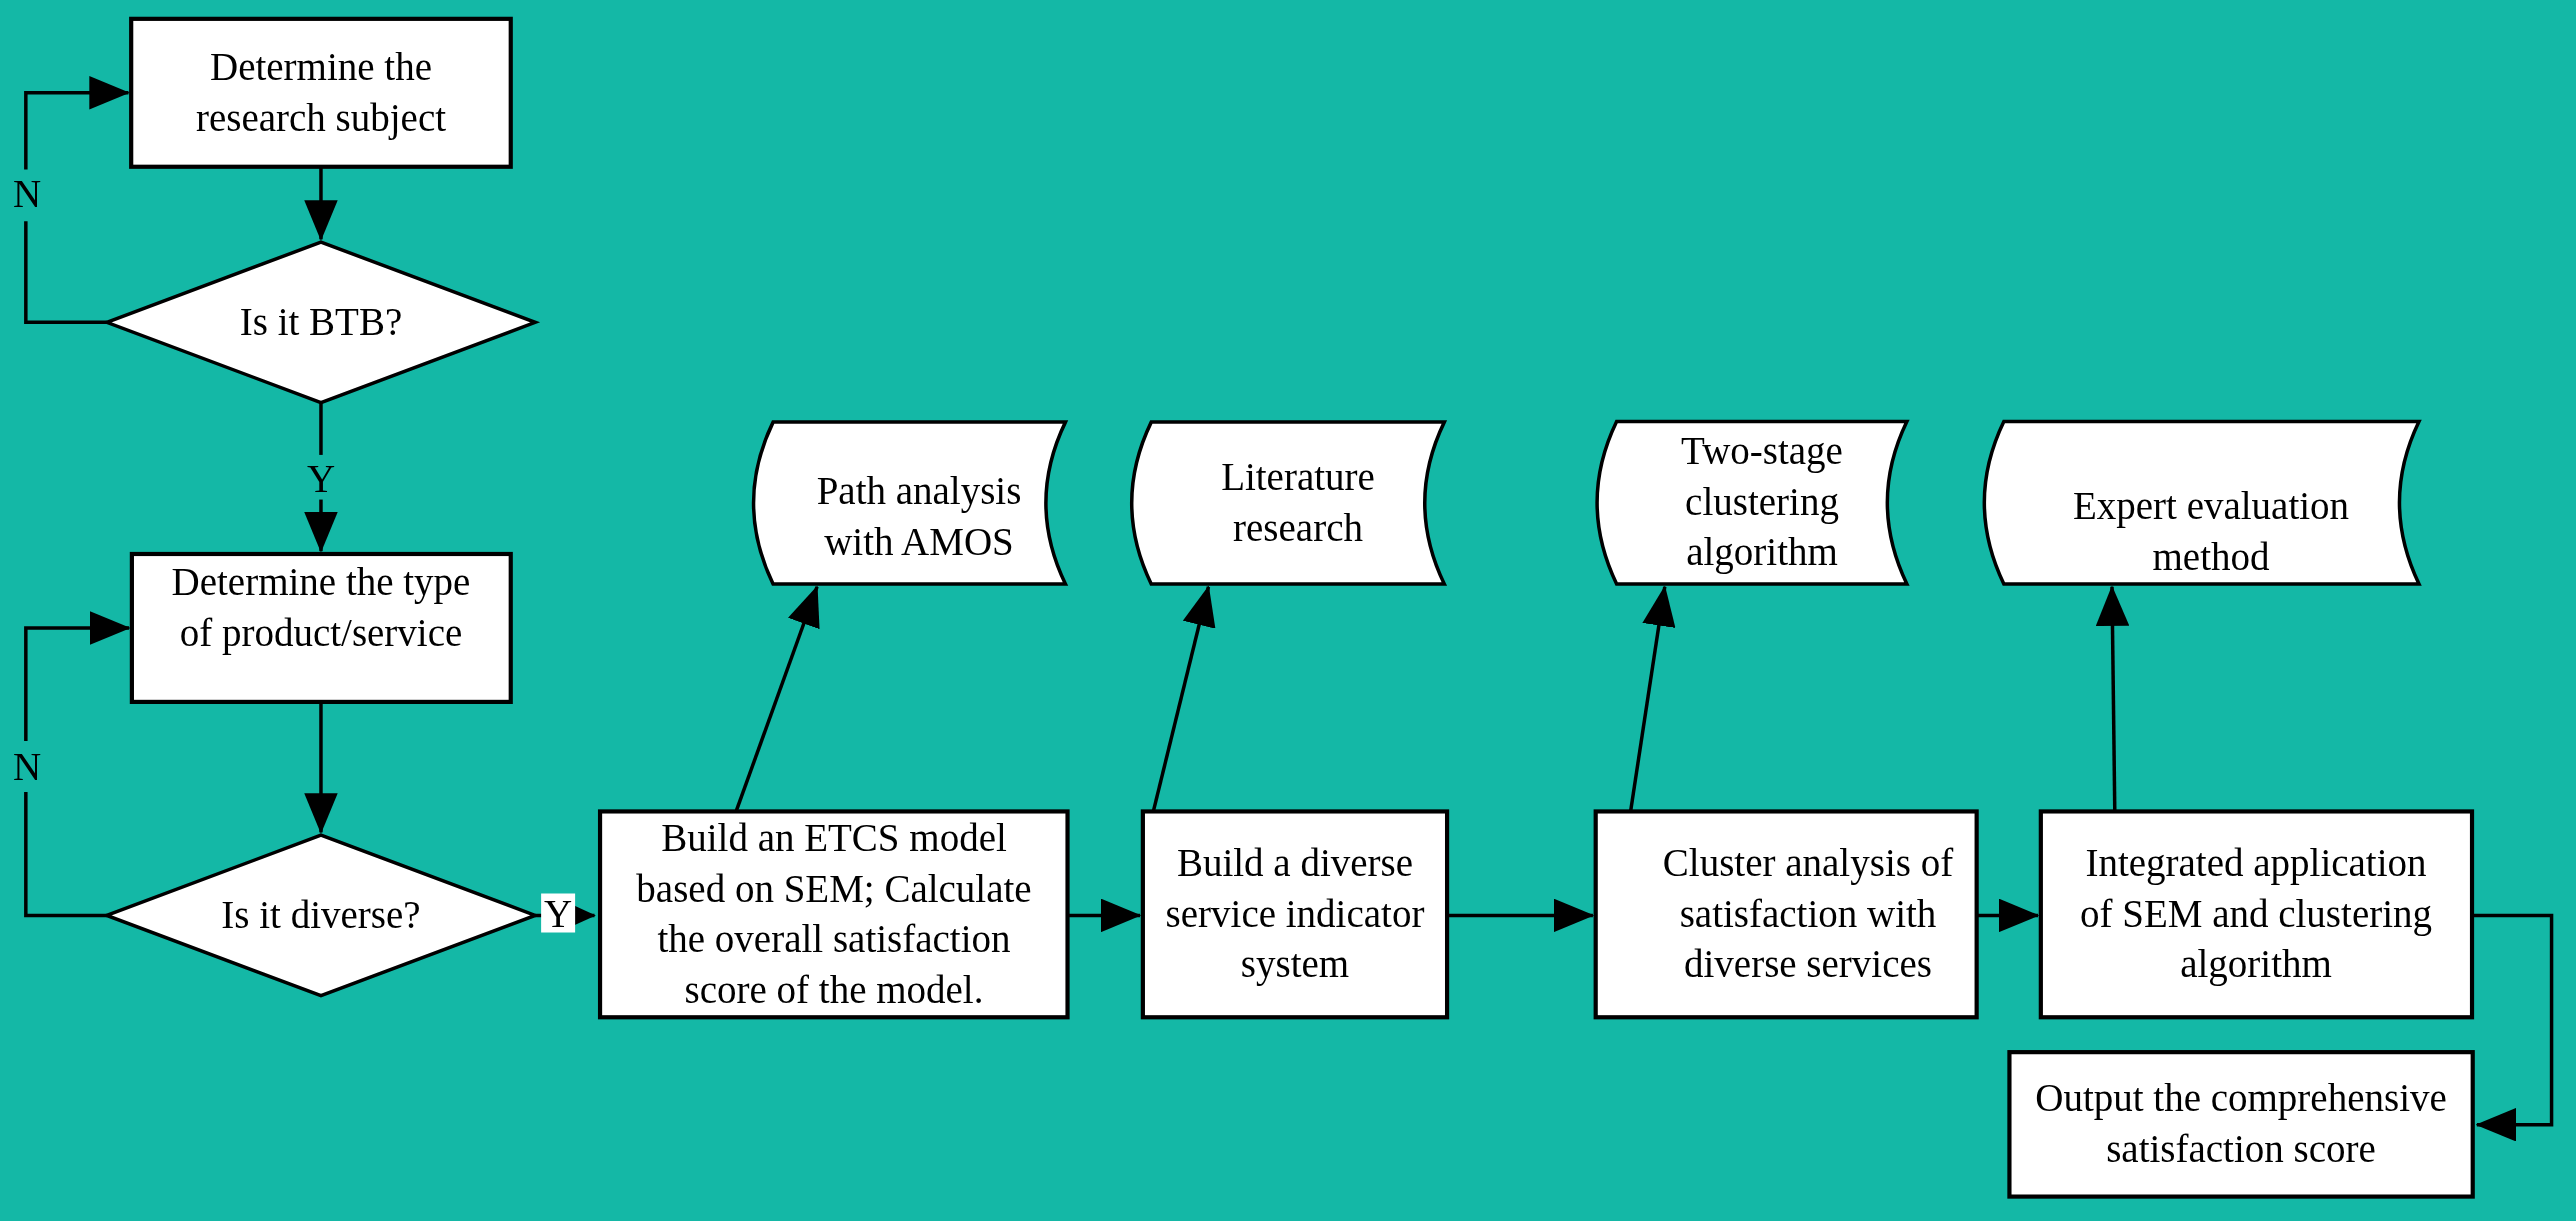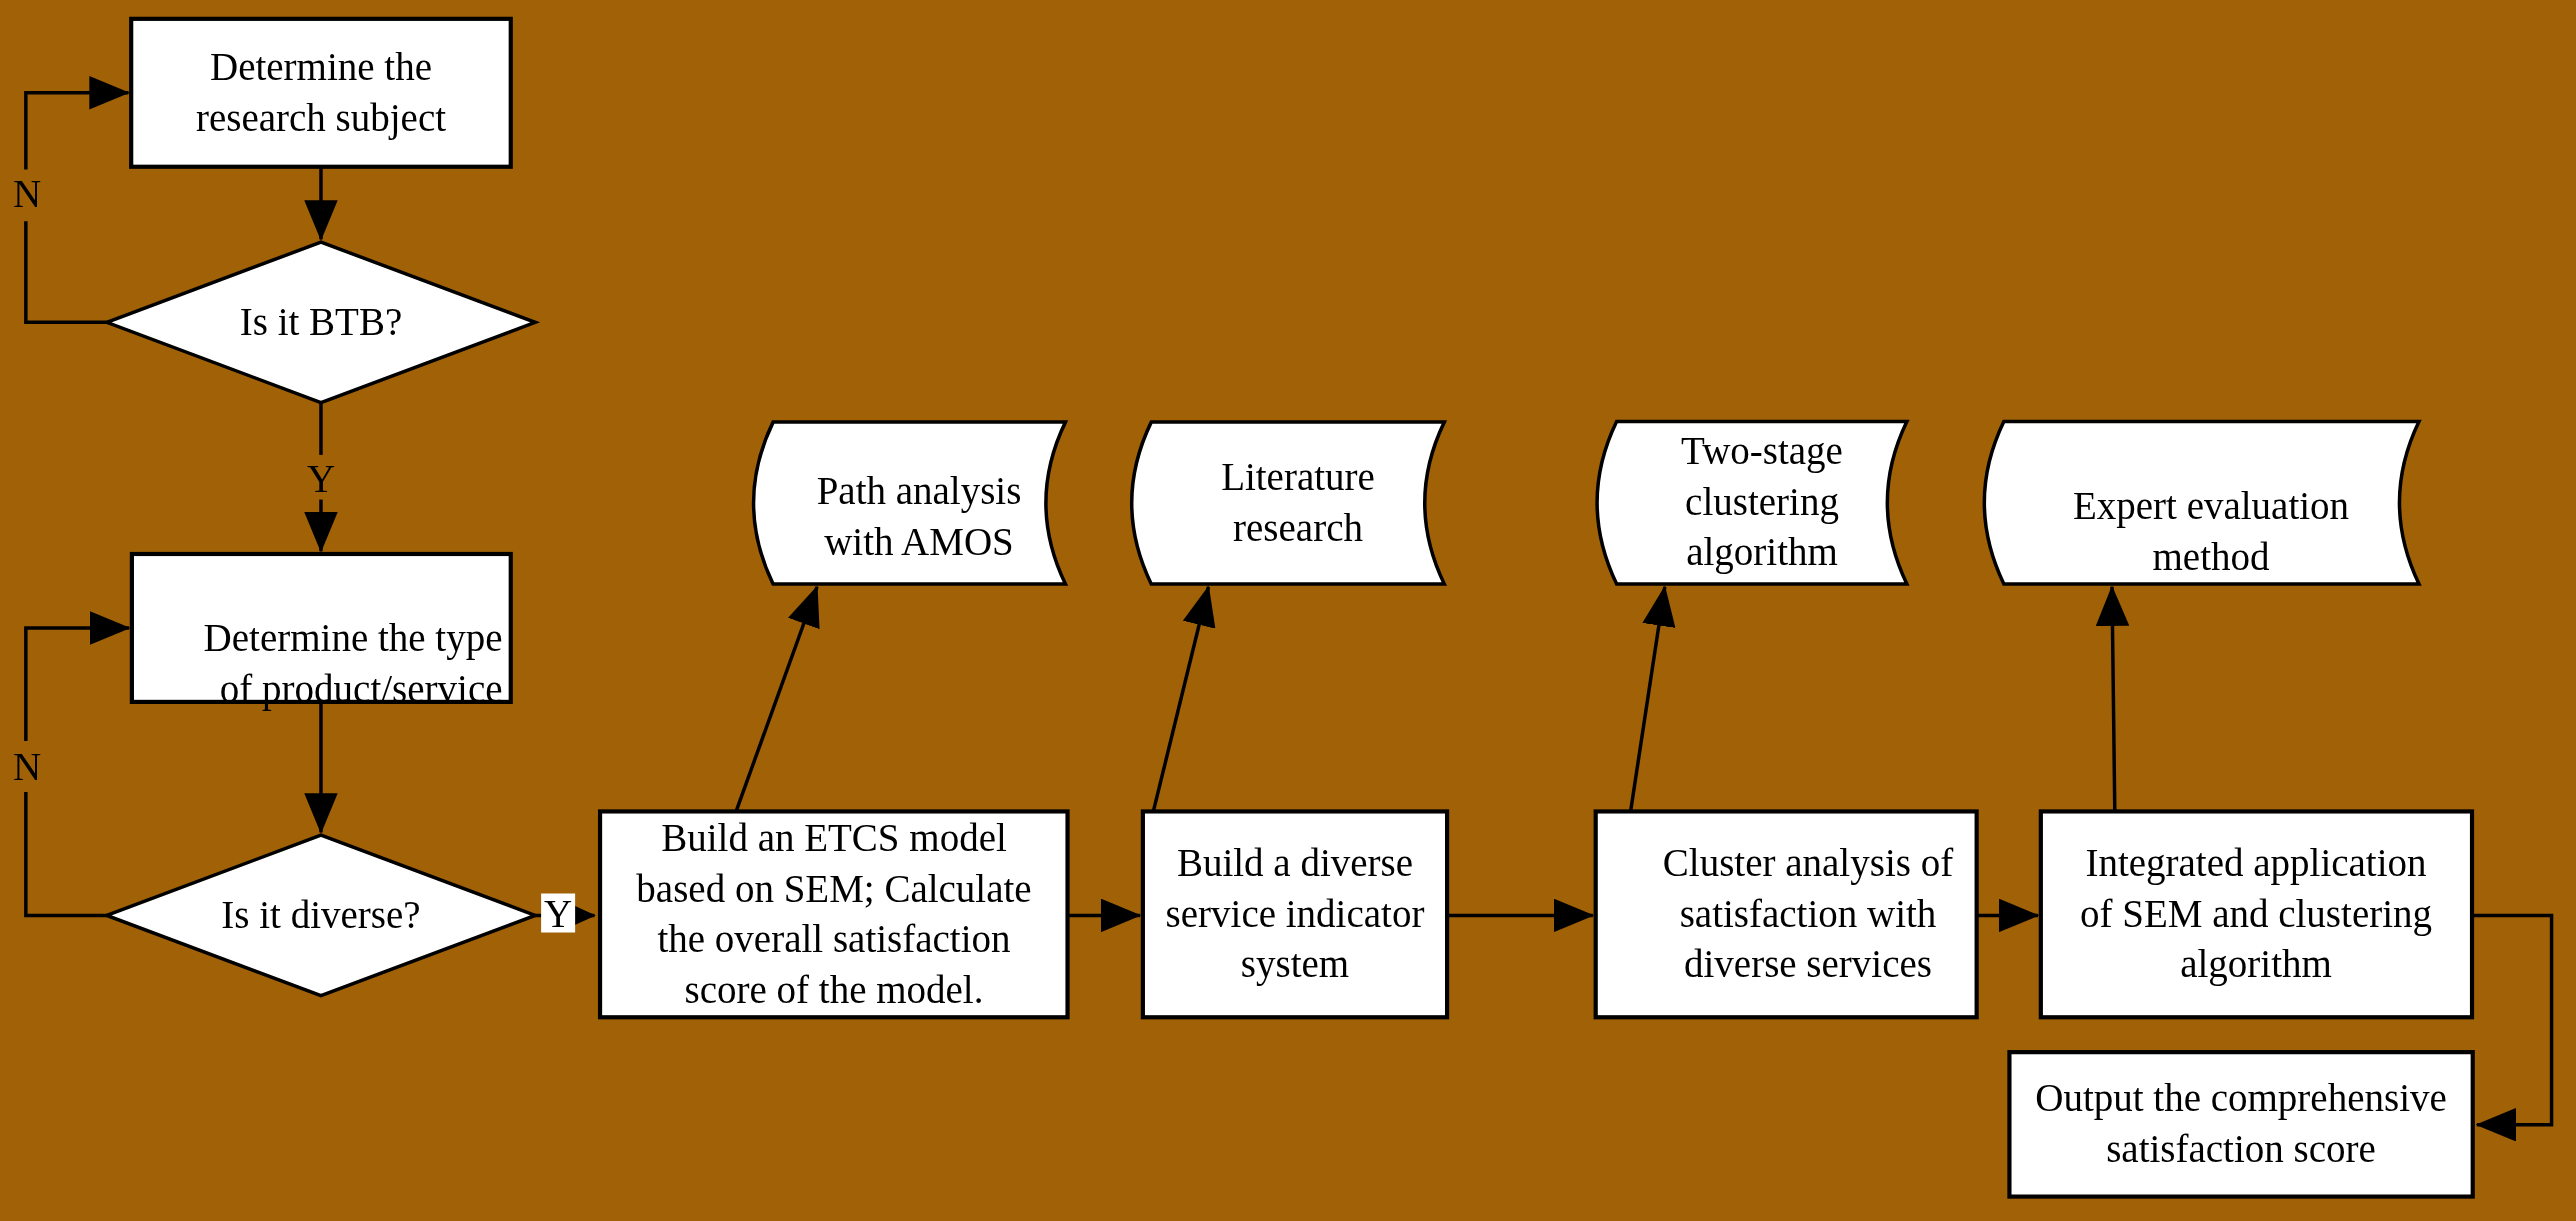--- a/index.html
+++ b/index.html
@@ -7,21 +7,21 @@
     padding: 0;
     width: 2576px;
     height: 1221px;
     background: #ffffff;
     overflow: hidden;
   }
   #flowchart {
     position: relative;
     width: 2576px;
     height: 1221px;
-    background: #a16207;
+    background: #14b8a6;
     font-family: "Liberation Serif", serif;
   }
   #diagram-svg {
     position: absolute;
     left: 0;
     top: 0;
   }
   .label {
     position: absolute;
     transform: translate(-50%, -50%);
@@ -104,21 +104,21 @@
     <path class="shape" stroke-width="5" d="M1650,605 H2070 Q2014,721 2070,837 H1650 Q1594,721 1650,605 Z"></path>
     <path class="shape" stroke-width="5" d="M2317,604 H2733 Q2677,720 2733,837 H2317 Q2261,720 2317,604 Z"></path>
     <path class="shape" stroke-width="5" d="M2872,604 H3467 Q3411,720 3467,837 H2872 Q2816,720 2872,604 Z"></path>
   </svg>
 
   <div class="label" style="left:321px; top:93px; width:363px;">Determine the
 research subject</div>
 
   <div class="label" style="left:321px; top:322px; width:405px;">Is it BTB?</div>
 
-  <div class="label" style="left:321px; top:664px; width:363px;text-align:right;">Determine the type
+  <div class="label" style="left:321px; top:608px; width:363px;">Determine the type
 of product/service</div>
 
   <div class="label" style="left:321px; top:915px; width:405px;">Is it diverse?</div>
 
   <div class="label" style="left:834px; top:914px; width:460px;">Build an ETCS model
 based on SEM; Calculate
 the overall satisfaction
 score of the model.</div>
 
   <div class="label" style="left:1295px; top:914px; width:300px;">Build a diverse

